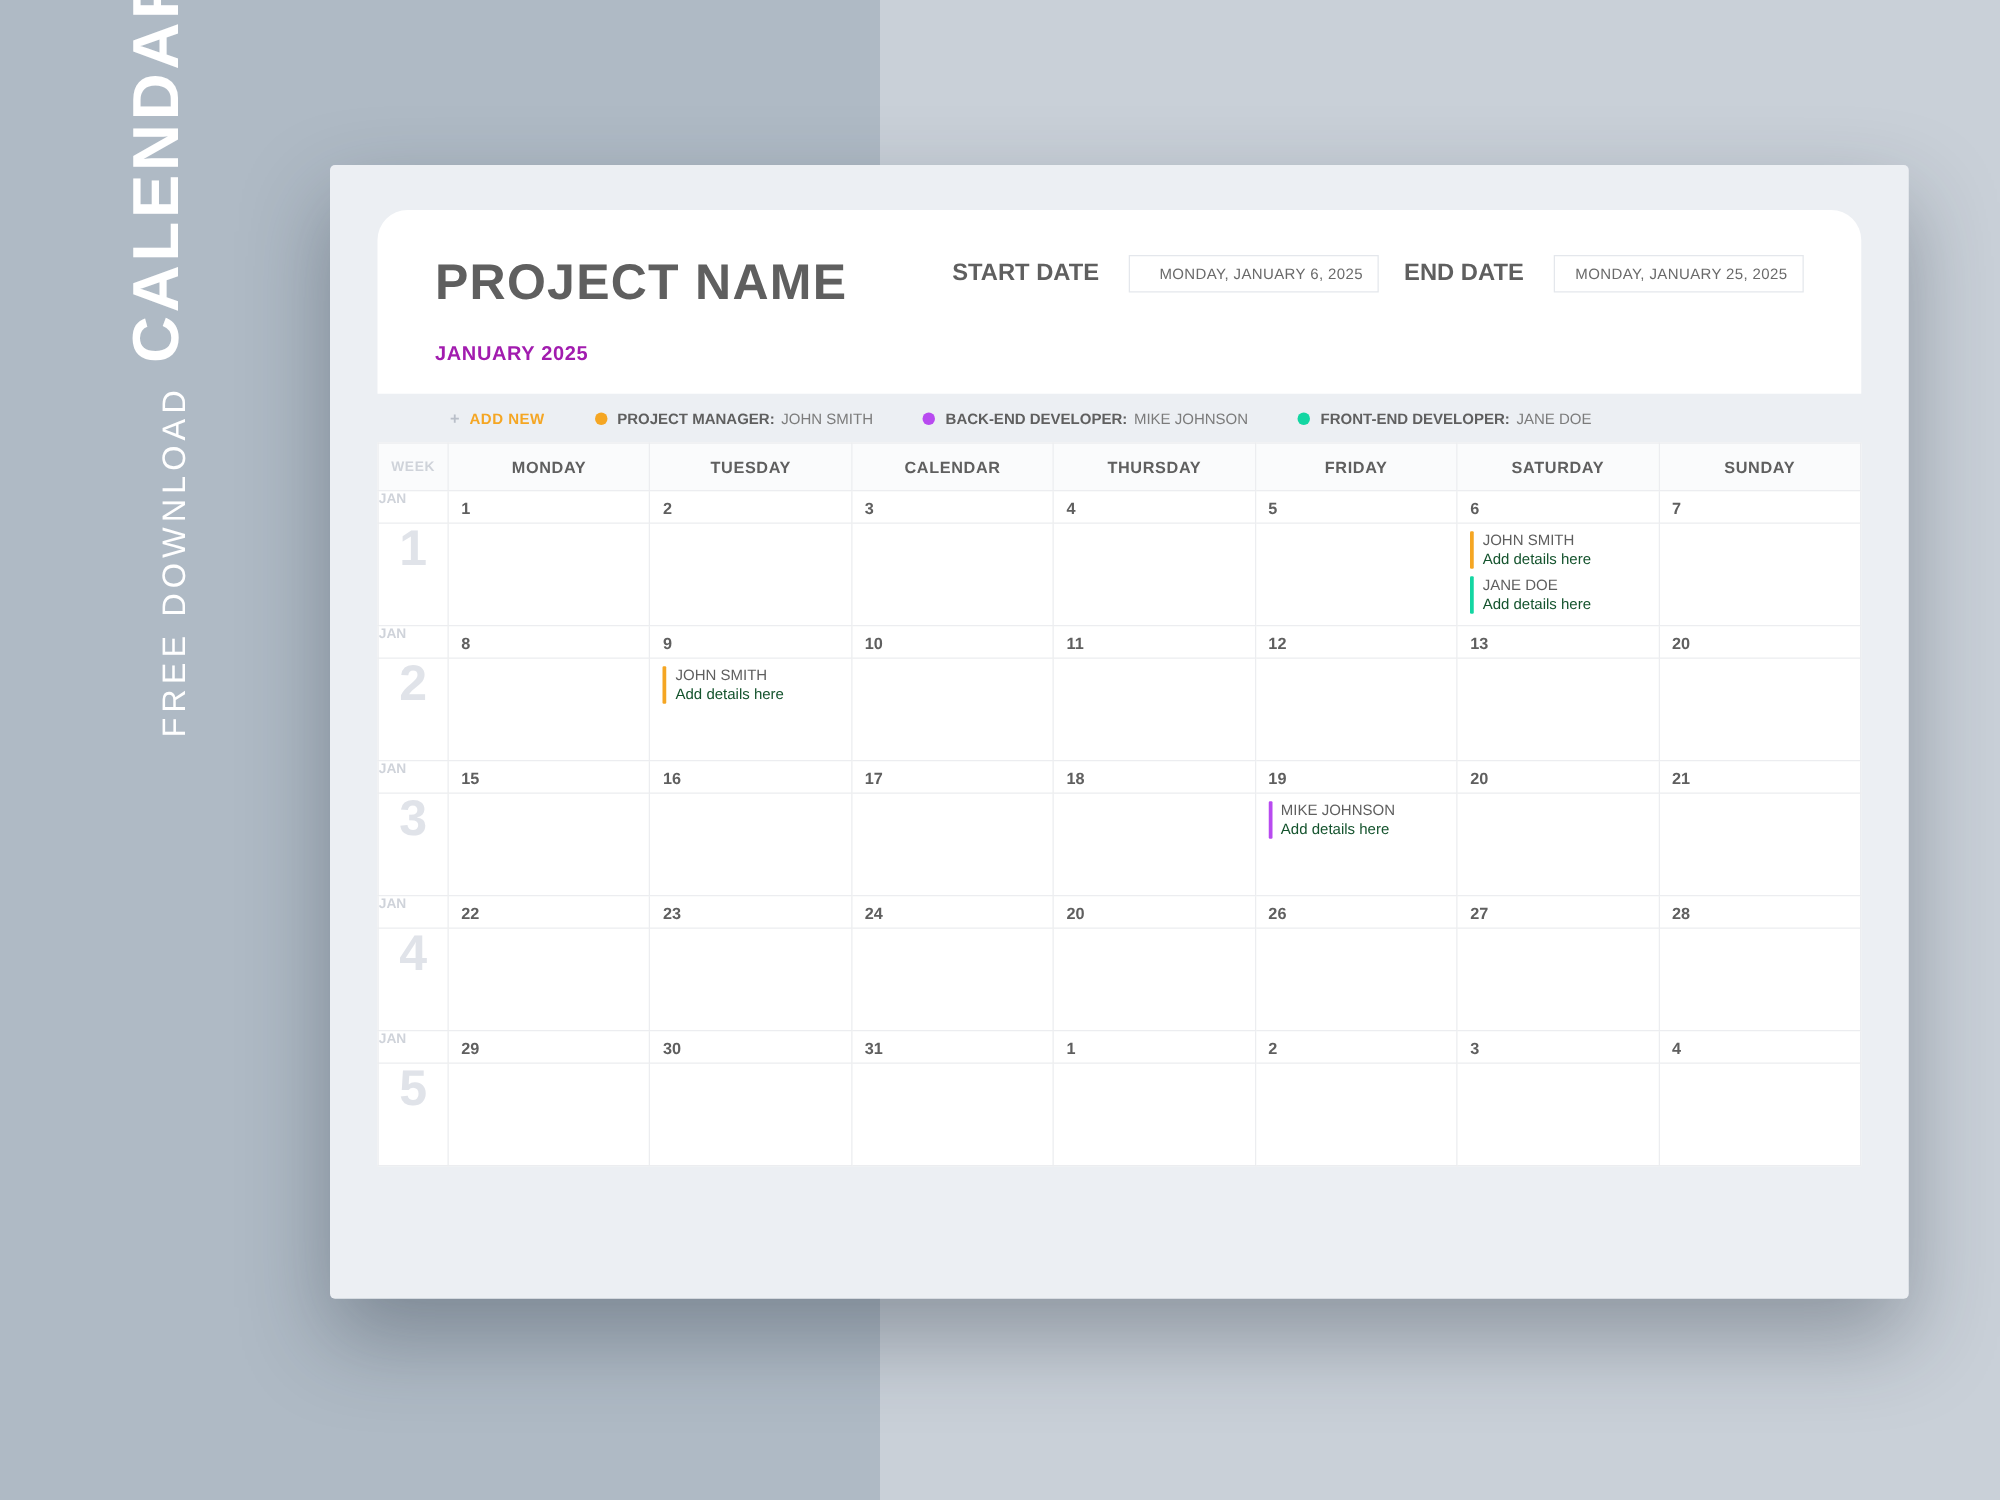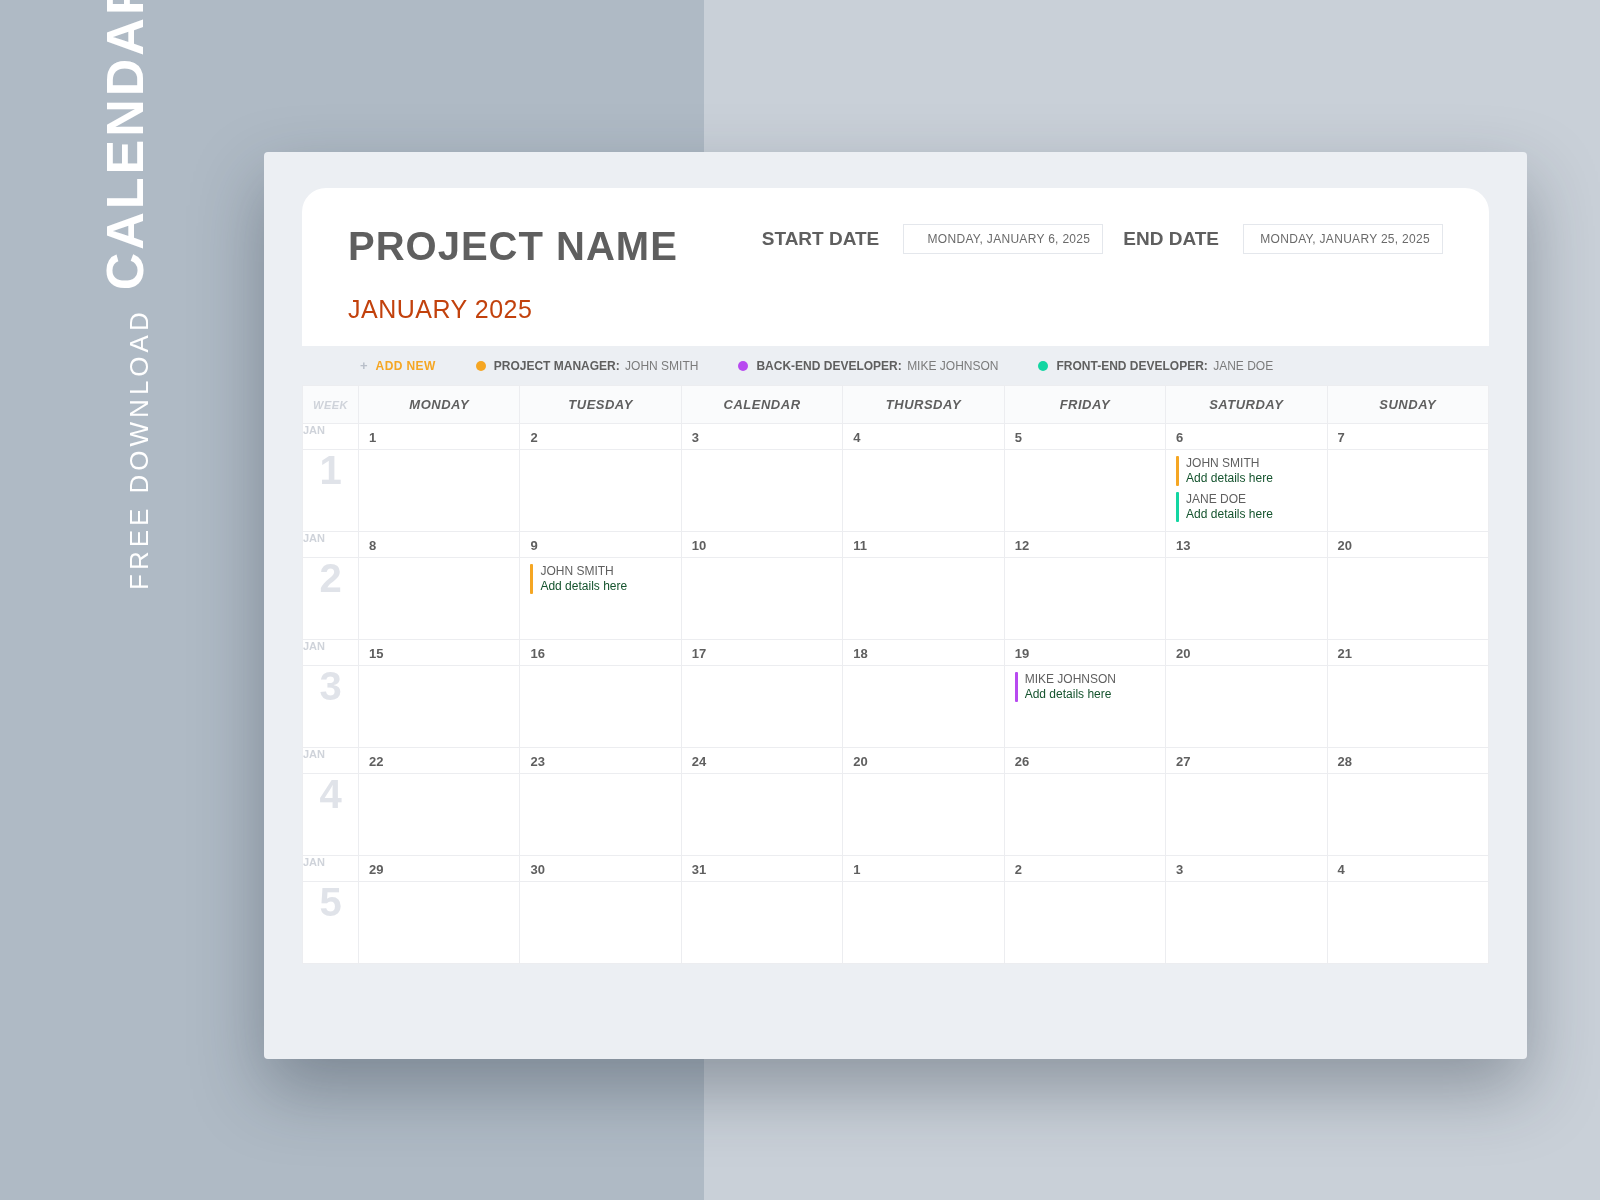--- a/index.html
+++ b/index.html
@@ -33,21 +33,21 @@
     color: #ffffff;
     font-size: 52px;
     font-weight: 800;
     letter-spacing: 3px;
   }
 
   
   .page {
     position: absolute;
     left: 264px;
-    top: 152px;
+    top: 132px;
     width: 1263px;
     height: 907px;
     background: #eceff3;
     box-shadow: 0 30px 70px rgba(30,40,55,0.35);
     border-radius: 4px;
     padding: 36px 38px 0 38px;
   }
 
   
   .header-card {
@@ -58,23 +58,23 @@
     justify-content: space-between;
     align-items: flex-start;
   }
   .title {
     color: #5f5f5f;
     font-size: 40px;
     font-weight: 800;
     letter-spacing: 1px;
   }
   .month {
-    color: #c2410c;
-    font-size: 25px;
-    font-weight: 400;
+    color: #a21caf;
+    font-size: 16px;
+    font-weight: 700;
     letter-spacing: 0.5px;
     margin-top: 26px;
   }
   .date-rows { display: flex; gap: 20px; }
   .date-row { display: flex; align-items: center; gap: 24px; justify-content: flex-end; }
   .date-label {
     color: #5f5f5f;
     font-size: 19px;
     font-weight: 800;
   }
@@ -109,21 +109,20 @@
   .cal { width: 100%; border-collapse: collapse; table-layout: fixed; background: #fff; }
   .cal col.weekcol { width: 56px; }
   .cal th {
     background: #fafbfc;
     color: #5f5f5f;
     font-size: 13px;
     font-weight: 800;
     letter-spacing: 0.5px;
     padding: 11px 0;
     border: 1px solid #ecedf0;
-    font-style: italic;
   }
   .cal th.wk {
     color: #cfd3da;
     font-weight: 700;
     font-size: 11px;
   }
   .cal td {
     border: 1px solid #ecedf0;
     vertical-align: top;
     padding: 0;

